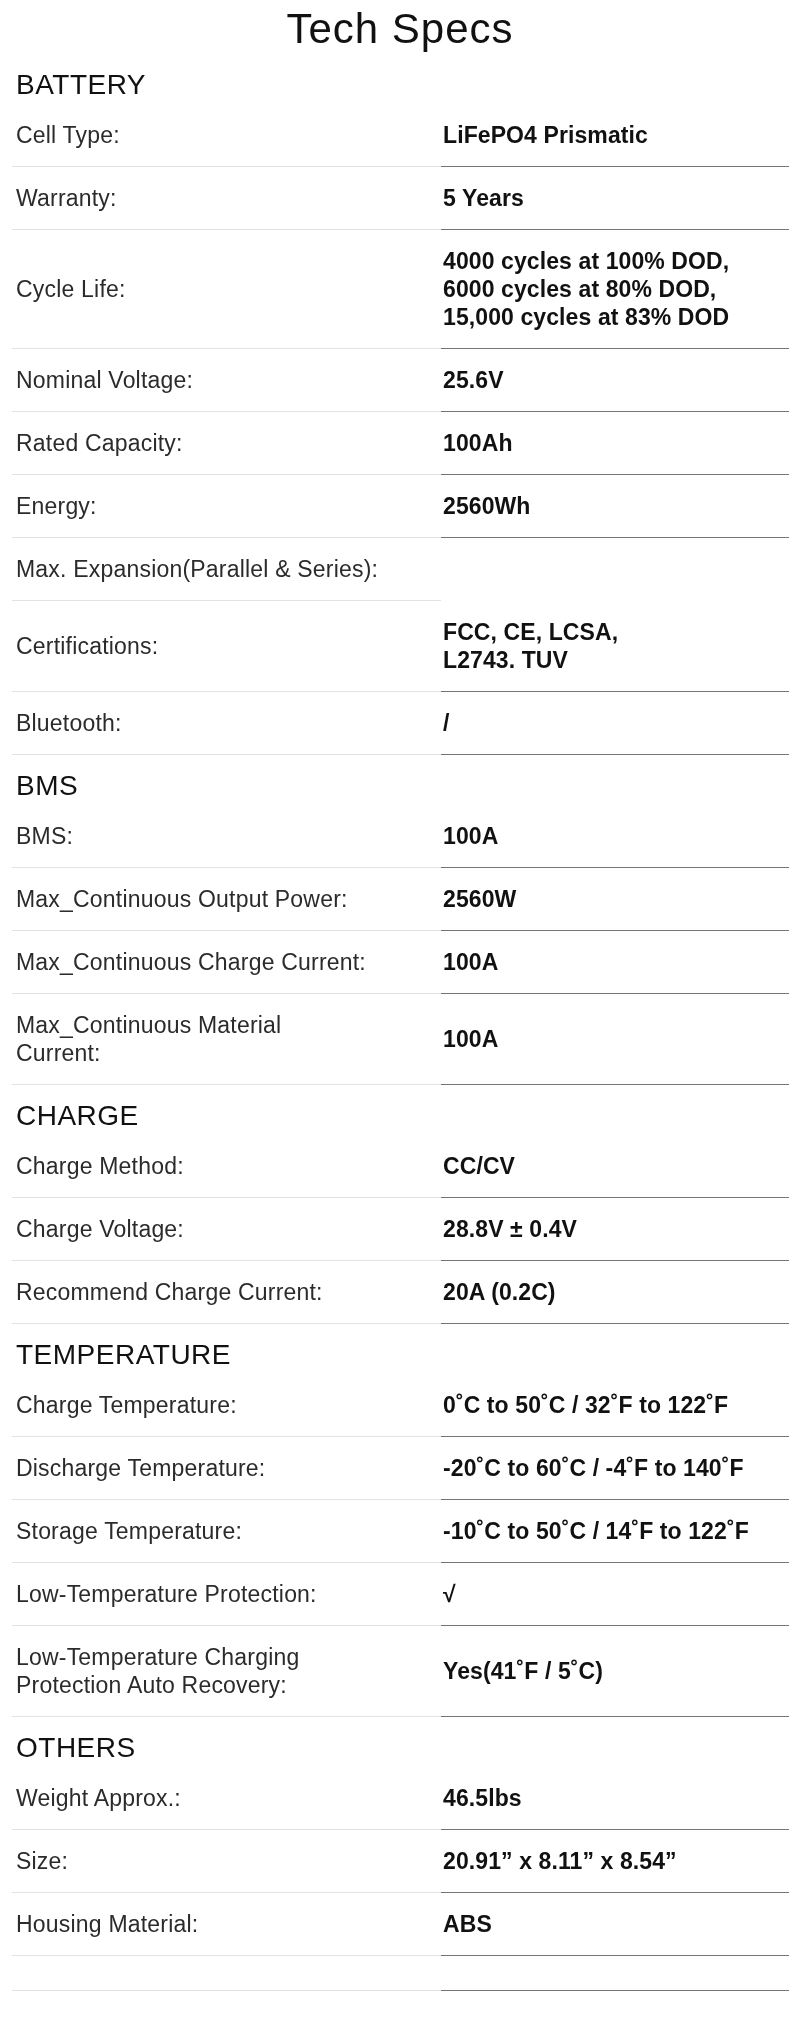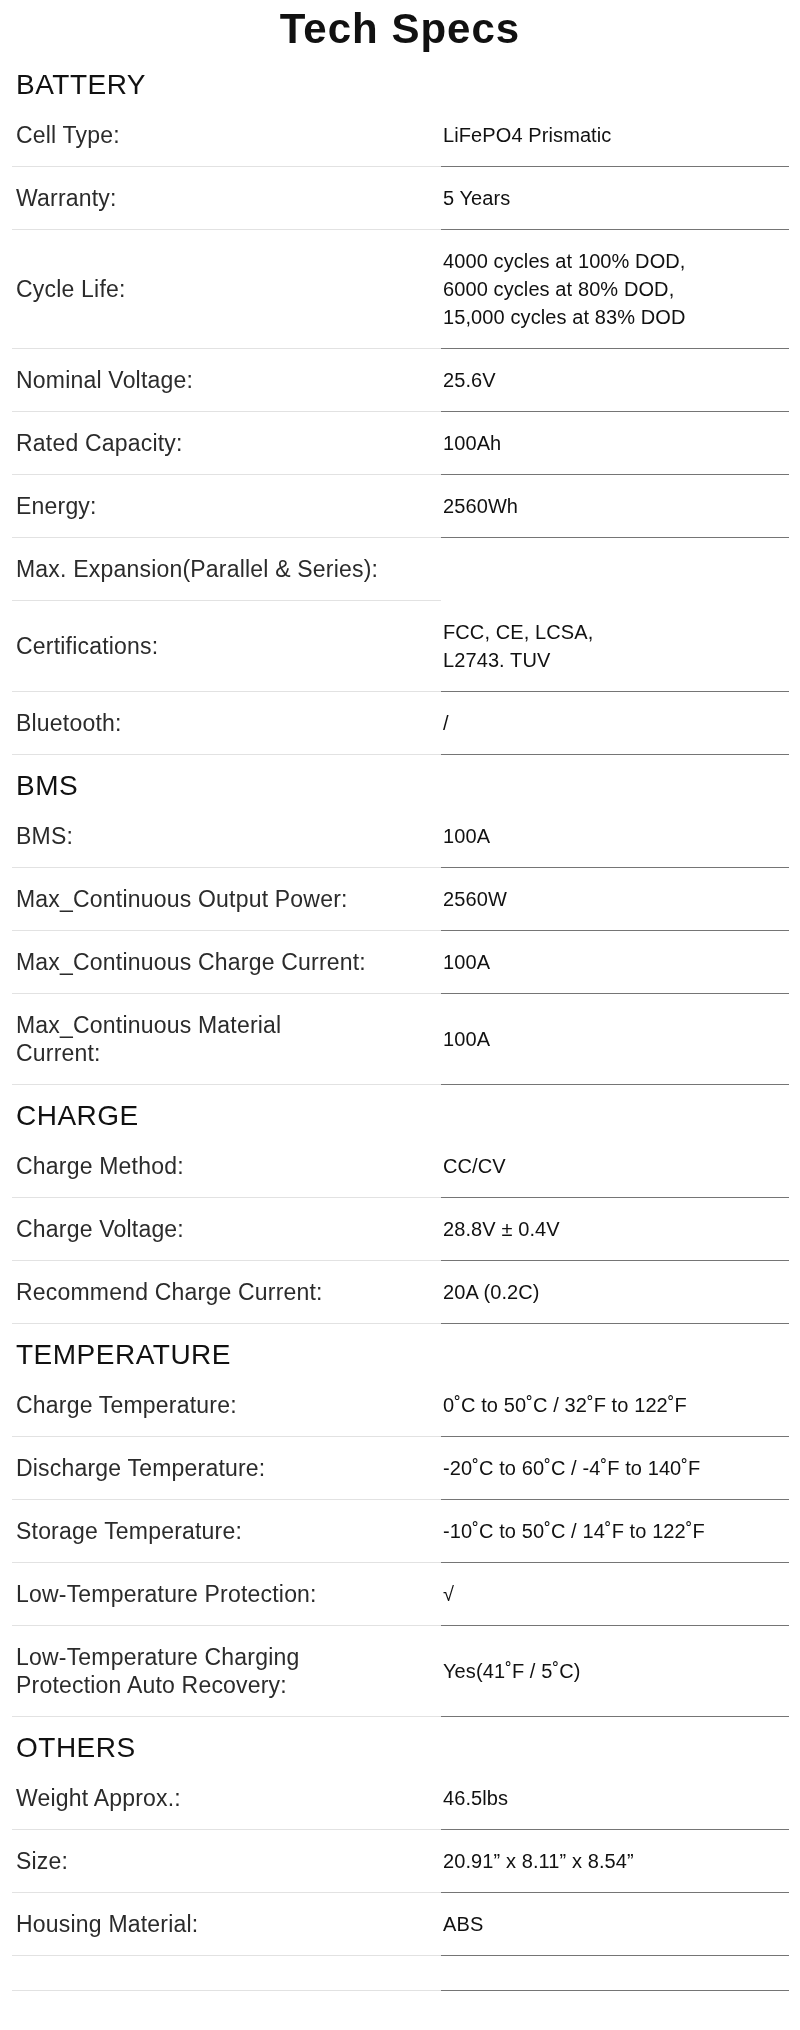--- a/index.html
+++ b/index.html
@@ -13,21 +13,21 @@
     width:800px;
     min-height:2030px;
     font-family:"Liberation Sans", sans-serif;
     color:var(--text-dark);
     box-sizing:border-box;
   }
   .page-title{
     margin:4px 0 6px 0;
     font-size:42px;
     line-height:50px;
-    font-weight:700;
+    font-weight:400;
     letter-spacing:1px;
     text-align:center;
     color:var(--text-dark);
   }
   .spec-table{
     margin:0 11px 0 12px; 
   }
   .section-heading{
     font-size:28px;
     line-height:34px;
@@ -59,23 +59,23 @@
   }
   .spec-label{
     font-size:23px;
     line-height:28px;
     font-weight:400;
     letter-spacing:0.2px;
     color:var(--text-label);
     white-space:pre-line;
   }
   .spec-value{
-    font-size:20px;
+    font-size:23px;
     line-height:28px;
-    font-weight:400;
+    font-weight:700;
     letter-spacing:0.1px;
     color:var(--text-dark);
     white-space:pre-line;
   }
 </style>
 </head>
 <body>
 
 <h1 class="page-title">Tech Specs</h1>
 

